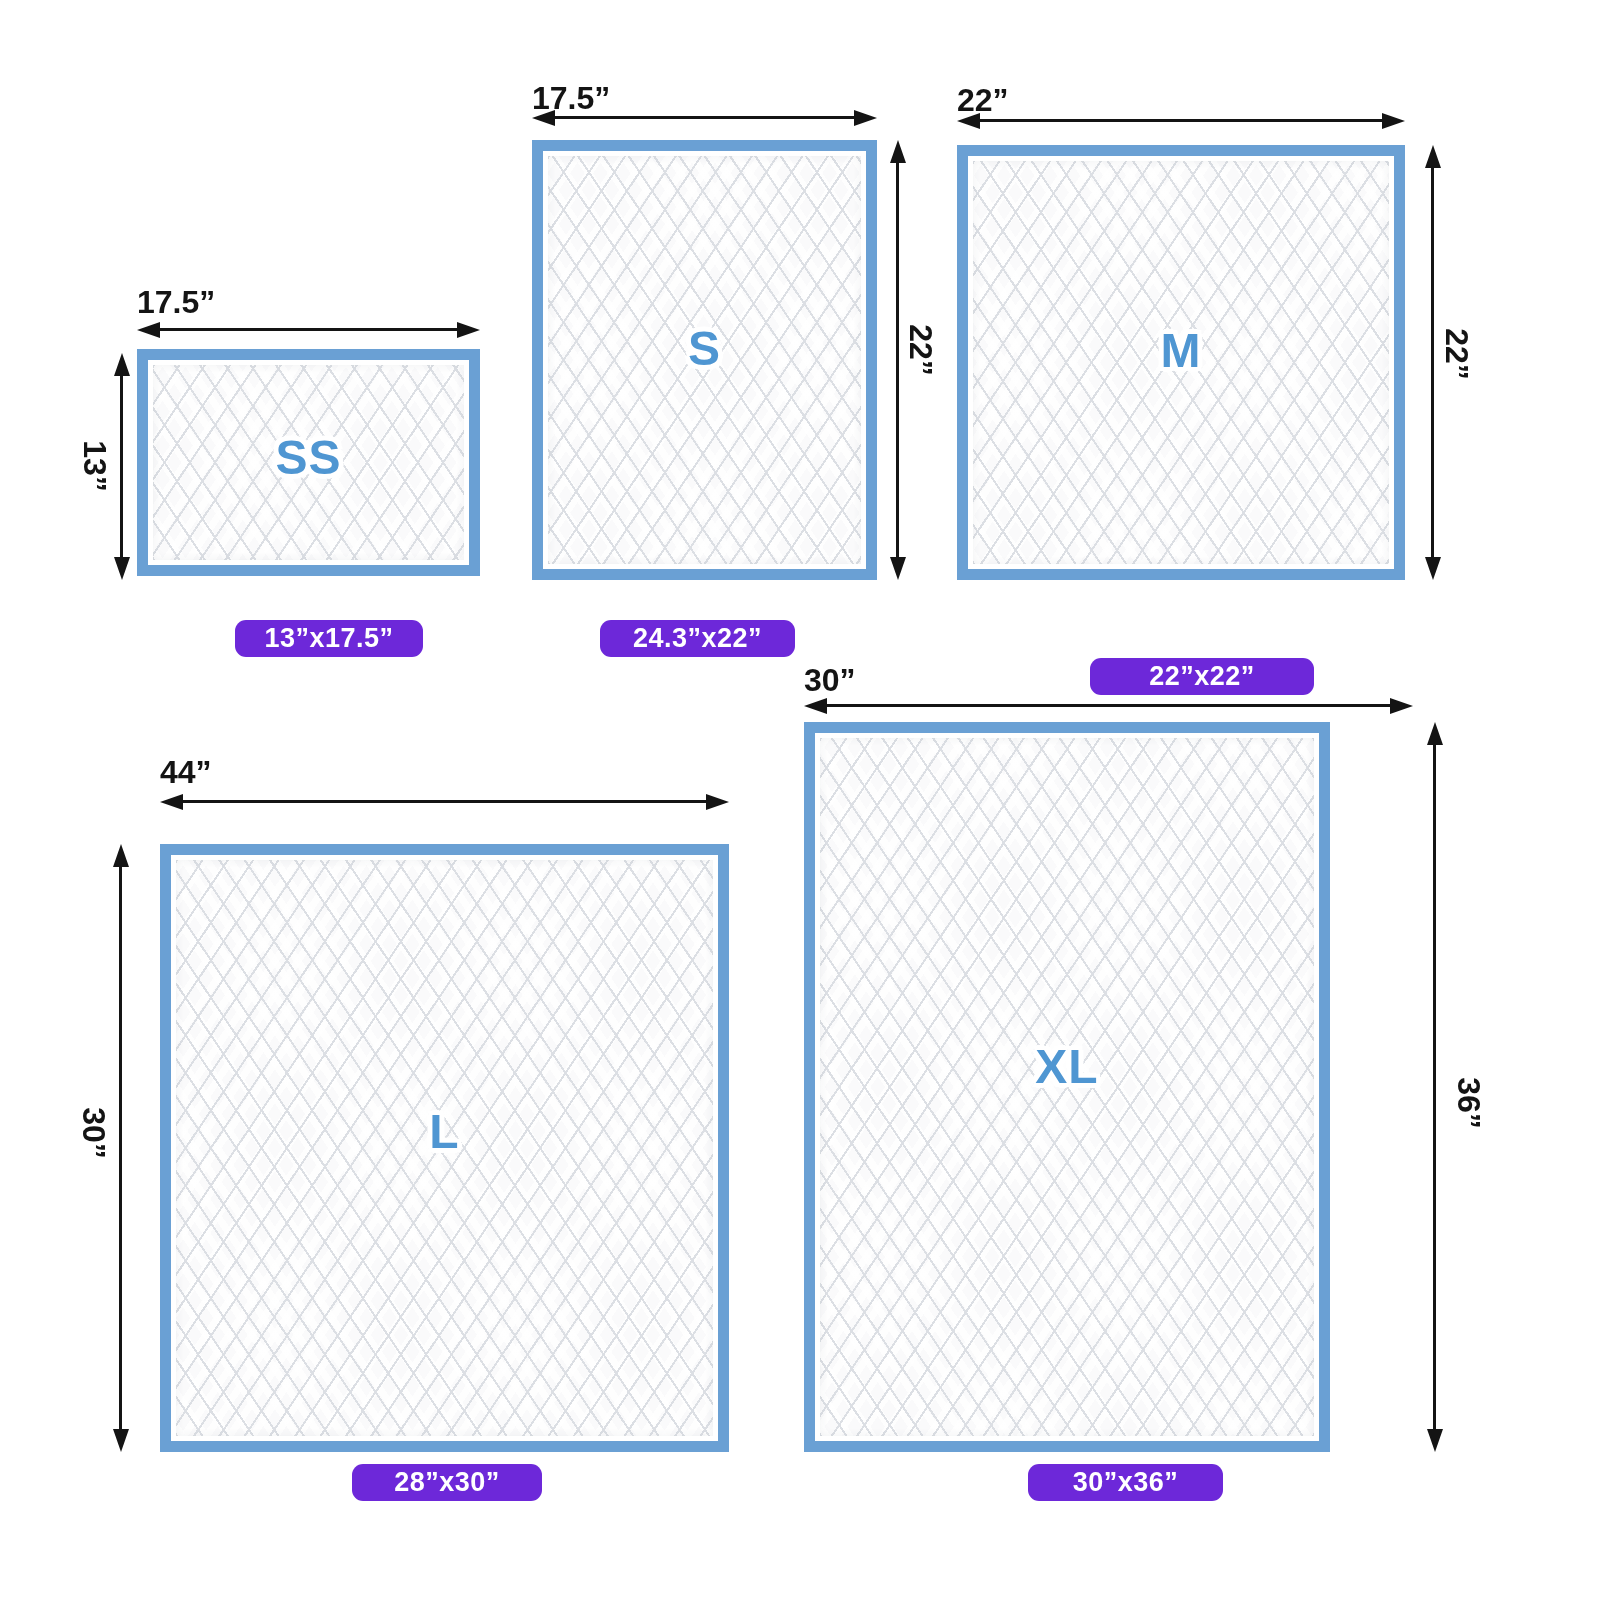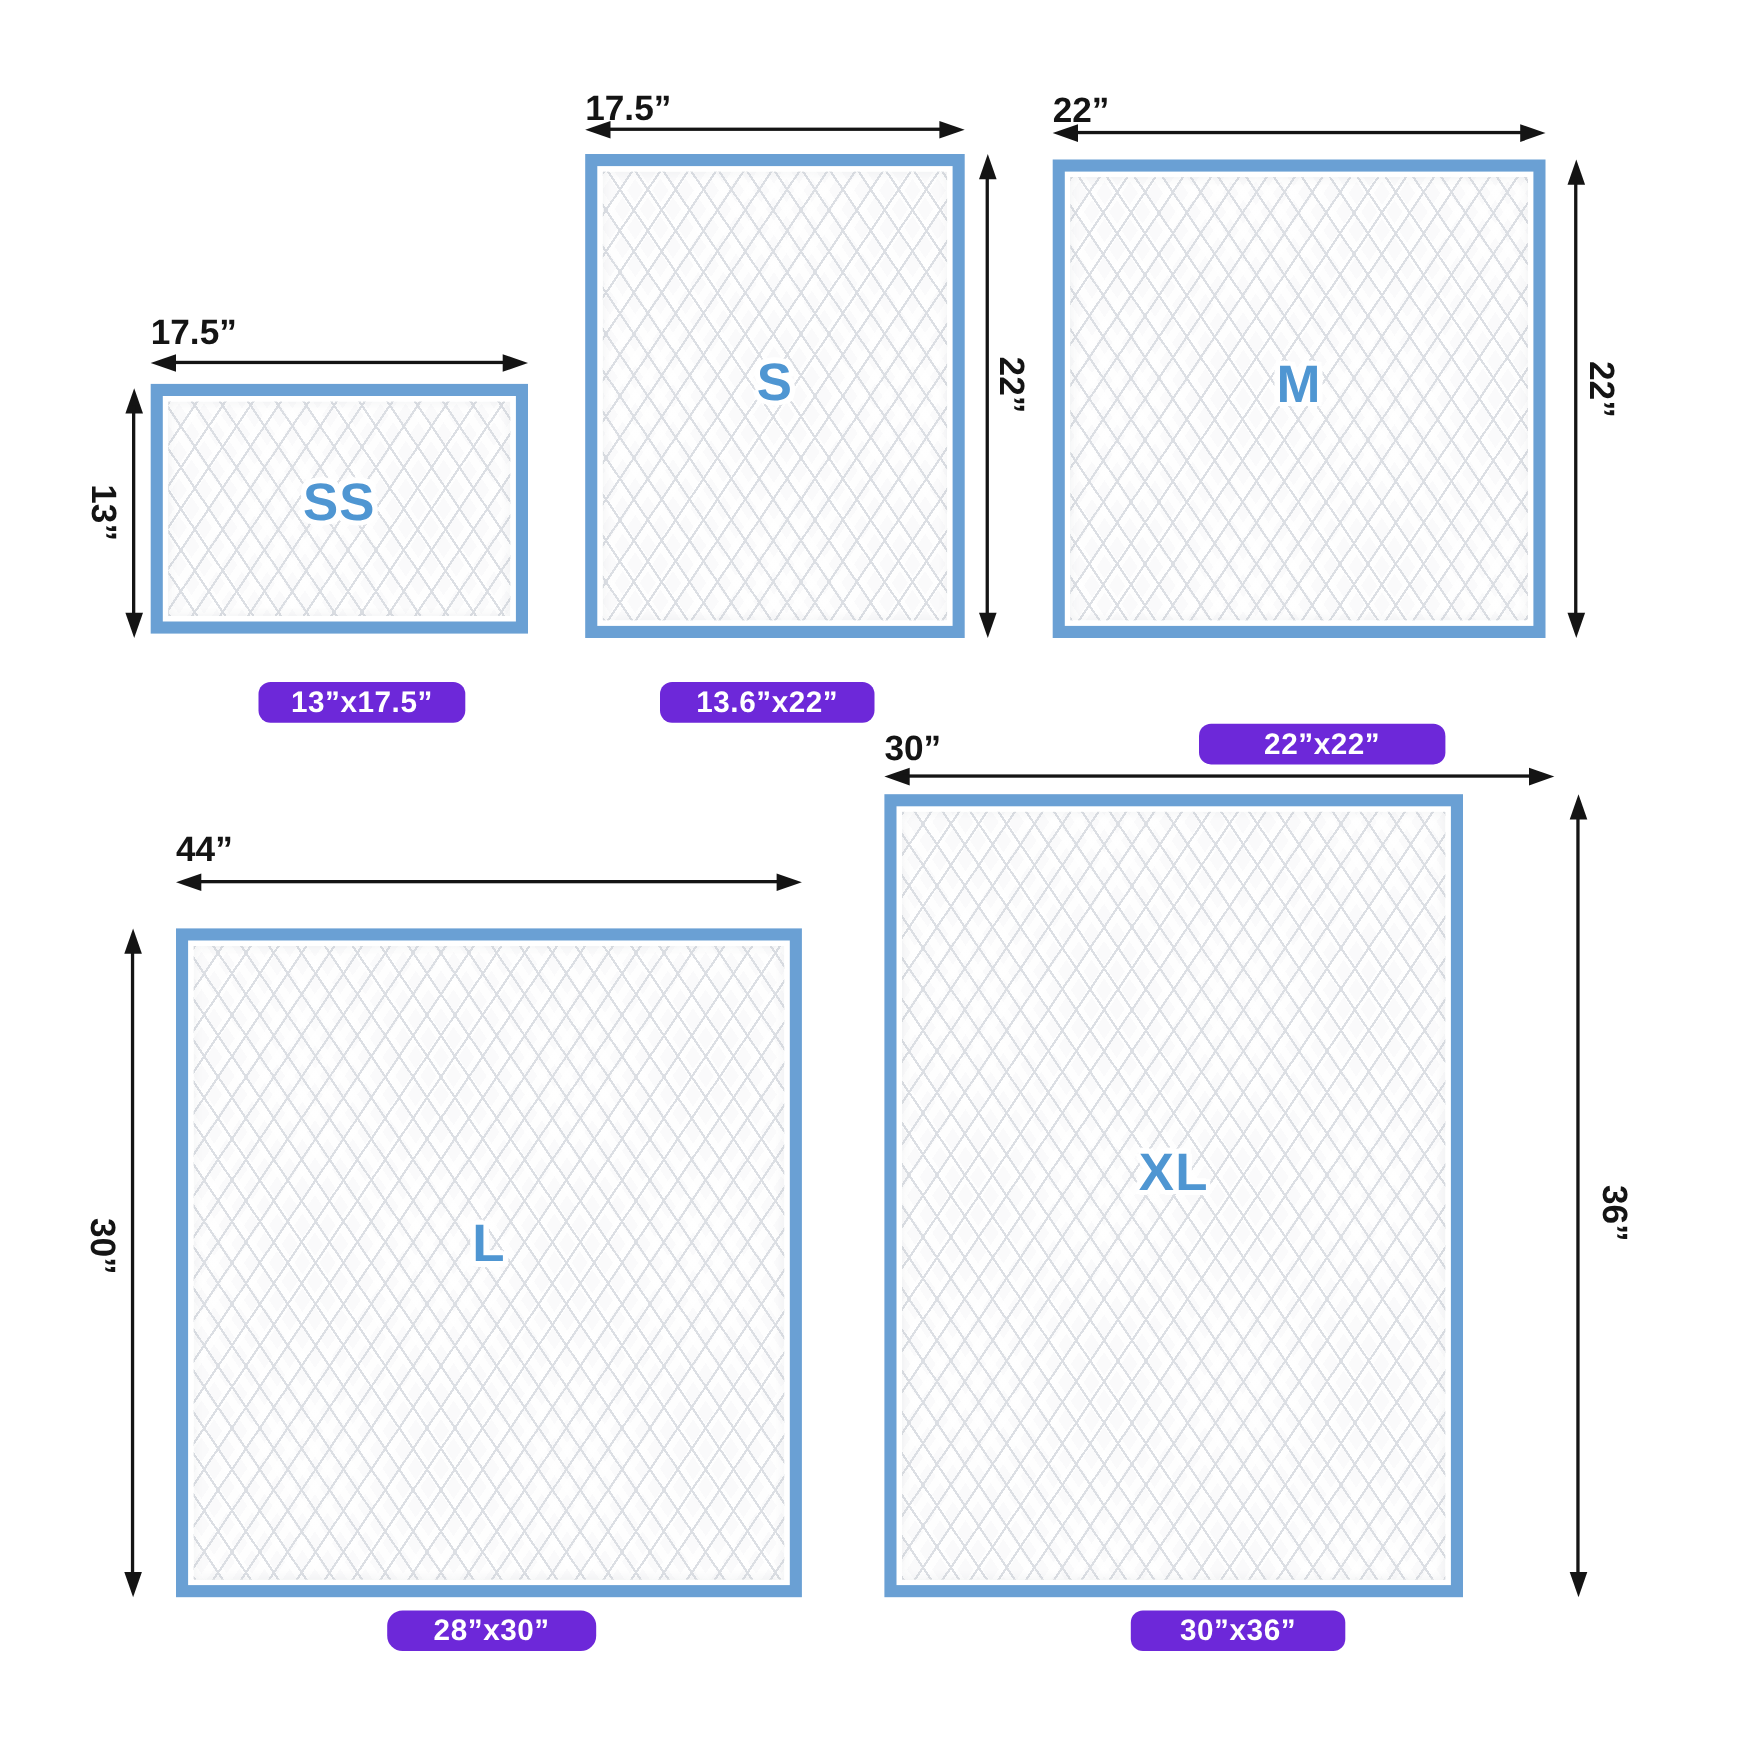--- a/index.html
+++ b/index.html
@@ -91,21 +91,21 @@
   .g-m .dim-side{left:1456px;top:354px;}
   .g-m .pad     {left:957px;top:145px;width:448px;height:435px;}
   .g-m .badge   {left:1090px;top:620px;width:224px;margin-top:38px;}
 
   
   .g-l .dim-top {left:160px;top:752px;width:569px;}
   .g-l .harrow  {left:160px;top:790px;width:569px;}
   .g-l .varrow  {left:109px;top:844px;height:608px;}
   .g-l .dim-side{left:93px;top:1133px;}
   .g-l .pad     {left:160px;top:844px;width:569px;height:608px;}
-  .g-l .badge   {left:352px;top:1464px;width:190px;border-radius:14px;}
+  .g-l .badge   {left:352px;top:1464px;width:190px;}
 
   
   .g-xl .dim-top {left:804px;top:660px;width:609px;}
   .g-xl .harrow  {left:804px;top:694px;width:609px;}
   .g-xl .varrow  {left:1423px;top:722px;height:730px;}
   .g-xl .dim-side{left:1468px;top:1103px;}
   .g-xl .pad     {left:804px;top:722px;width:526px;height:730px;}
   .g-xl .badge   {left:1028px;top:1464px;width:195px;}
 </style>
 </head>
@@ -137,21 +137,21 @@
       </div>
     <div class="varrow">
         <span class="line"></span>
       </div>
     <div class="dim-side"><span>22”</span></div>
     <div class="pad">
       <div class="quilt">
         <span class="letter">S</span>
       </div>
     </div>
-    <div class="badge">13.6”x22”</div>
+    <div class="badge">24.3”x22”</div>
   </section>
 
   <section class="group g-m">
     <div class="dim-top">22”</div>
     <div class="harrow">
         <span class="line"></span>
       </div>
     <div class="varrow">
         <span class="line"></span>
       </div>

